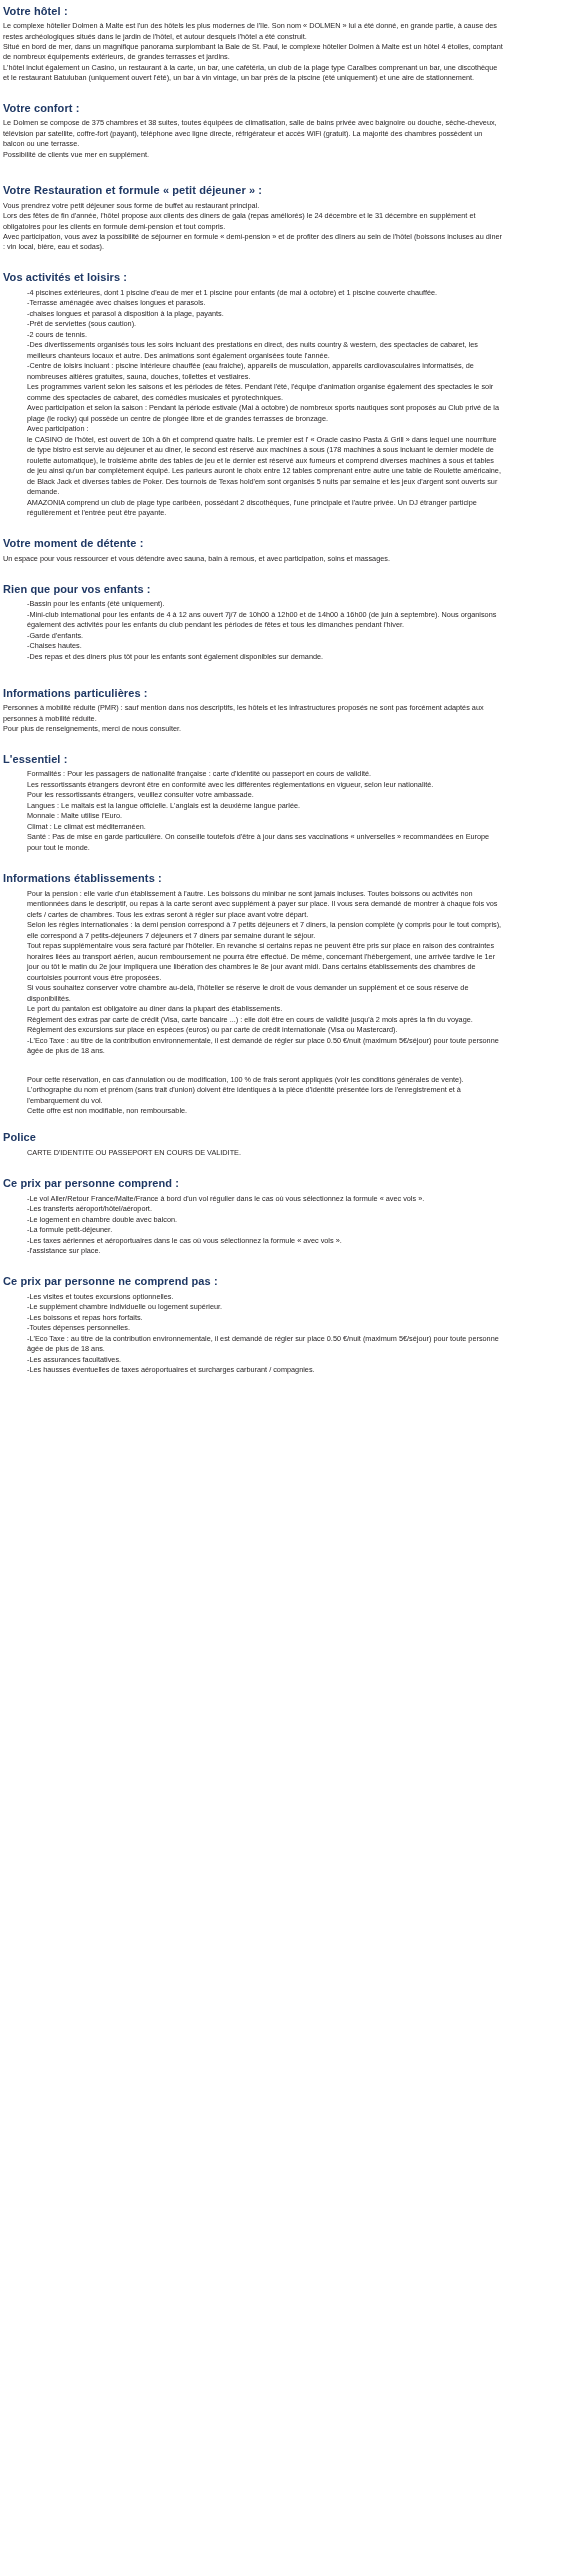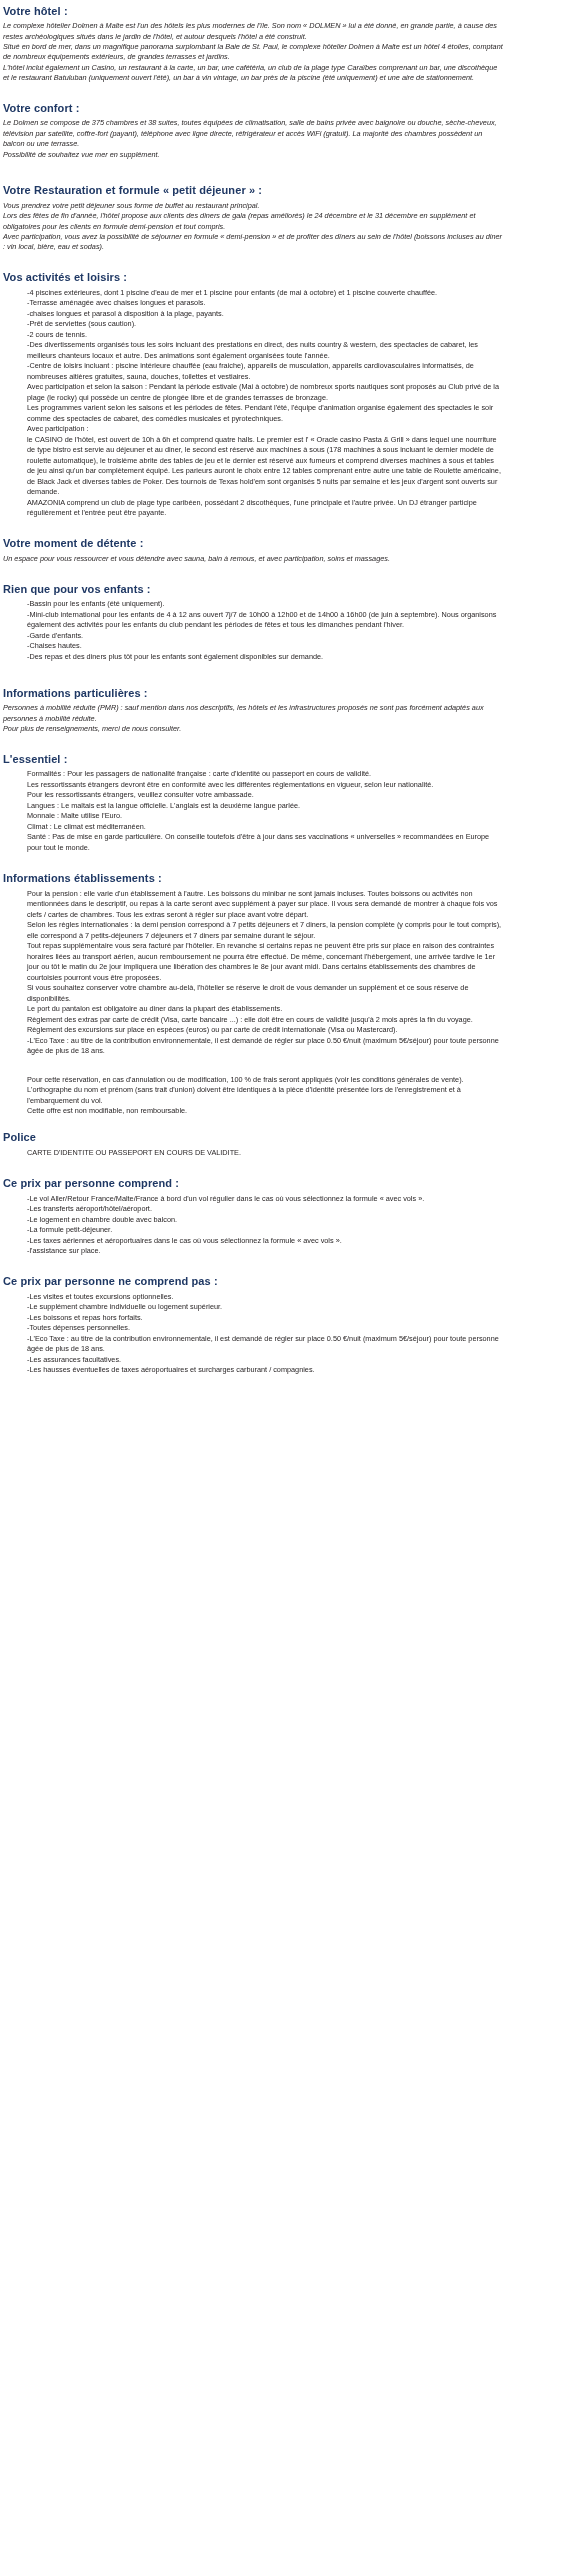--- a/index.html
+++ b/index.html
@@ -27,21 +27,20 @@
   }
   .block {
     margin: 0 0 10.7px 0;
   }
   p.para {
     font-size: 7.3px;
     line-height: 1.42;
     margin: 0 0 0 0;
     color: #231f20;
     text-align: left;
-    font-style: italic;
   }
   .lines div {
     font-size: 7.3px;
     line-height: 1.44;
     color: #231f20;
     margin-left: 24px;
   }
   .spacer-lg { height: 13.7px; }
   .spacer-md { height: 7.6px; }
   .spacer-sm { height: 3.8px; }
@@ -58,21 +57,21 @@
     <p class="para">Le complexe hôtelier Dolmen à Malte est l'un des hôtels les plus modernes de l'île. Son nom « DOLMEN » lui a été donné, en grande partie, à cause des restes archéologiques situés dans le jardin de l'hôtel, et autour desquels l'hôtel a été construit.</p>
     <p class="para">Situé en bord de mer, dans un magnifique panorama surplombant la Baie de St. Paul, le complexe hôtelier Dolmen à Malte est un hôtel 4 étoiles, comptant de nombreux équipements extérieurs, de grandes terrasses et jardins.</p>
     <p class="para">L'hôtel inclut également un Casino, un restaurant à la carte, un bar, une cafétéria, un club de la plage type Caraïbes comprenant un bar, une discothèque et le restaurant Batuluban (uniquement ouvert l'été), un bar à vin vintage, un bar près de la piscine (été uniquement) et une aire de stationnement.</p>
   </div>
 
   <div class="spacer-md"></div>
 
   <div class="block">
     <h2 class="section-title">Votre confort :</h2>
     <p class="para">Le Dolmen se compose de 375 chambres et 38 suites, toutes équipées de climatisation, salle de bains privée avec baignoire ou douche, sèche-cheveux, télévision par satellite, coffre-fort (payant), téléphone avec ligne directe, réfrigérateur et accès WiFi (gratuit). La majorité des chambres possèdent un balcon ou une terrasse.</p>
-    <p class="para">Possibilité de souhaitez vue mer en supplément.</p>
+    <p class="para">Possibilité de clients vue mer en supplément.</p>
   </div>
 
   <div class="spacer-lg"></div>
 
   <div class="block">
     <h2 class="section-title">Votre Restauration et formule « petit déjeuner » :</h2>
     <p class="para">Vous prendrez votre petit déjeuner sous forme de buffet au restaurant principal.</p>
     <p class="para">Lors des fêtes de fin d'année, l'hôtel propose aux clients des diners de gala (repas améliorés) le 24 décembre et le 31 décembre en supplément et obligatoires pour les clients en formule demi-pension et tout compris.</p>
     <p class="para">Avec participation, vous avez la possibilité de séjourner en formule « demi-pension » et de profiter des dîners au sein de l'hôtel (boissons incluses au diner : vin local, bière, eau et sodas).</p>
   </div>
@@ -82,22 +81,22 @@
   <div class="block">
     <h2 class="section-title">Vos activités et loisirs :</h2>
     <div class="lines">
       <div>-4 piscines extérieures, dont  1 piscine d'eau de mer et 1 piscine pour enfants (de mai à octobre) et  1 piscine couverte chauffée.</div>
       <div>-Terrasse aménagée avec chaises longues et parasols.</div>
       <div>-chaises longues et parasol à disposition à la plage, payants.</div>
       <div>-Prêt de serviettes (sous caution).</div>
       <div>-2 cours de tennis.</div>
       <div>-Des divertissements organisés tous les soirs incluant des prestations en direct, des nuits country &amp; western, des spectacles de cabaret, les meilleurs chanteurs locaux et autre. Des animations sont également organisées toute l'année.</div>
       <div>-Centre de loisirs incluant : piscine intérieure chauffée (eau fraiche),  appareils de musculation, appareils cardiovasculaires informatisés, de nombreuses aitières gratuites, sauna, douches, toilettes et vestiaires.</div>
+      <div>Les programmes varient selon les saisons et les périodes de fêtes. Pendant l'été, l'équipe d'animation organise également des spectacles le soir comme des spectacles de cabaret, des comédies musicales et pyrotechniques.</div>
       <div>Avec participation et selon la saison : Pendant la période estivale (Mai à octobre) de nombreux sports nautiques sont proposés au Club privé de la plage (le rocky) qui possède un centre de plongée libre et de grandes terrasses de bronzage.</div>
-      <div>Les programmes varient selon les saisons et les périodes de fêtes. Pendant l'été, l'équipe d'animation organise également des spectacles le soir comme des spectacles de cabaret, des comédies musicales et pyrotechniques.</div>
       <div>Avec participation :</div>
       <div>le CASINO de l'hôtel, est ouvert de 10h à 6h et comprend quatre halls. Le premier est l' « Oracle casino Pasta &amp; Grill » dans lequel une nourriture de type bistro est servie au déjeuner et au diner, le second est réservé aux machines à sous (178 machines à sous incluant le dernier modèle de roulette automatique), le troisième abrite des tables de jeu et le dernier est réservé aux fumeurs et comprend diverses machines à sous et tables de jeu ainsi qu'un bar complètement équipé. Les parieurs auront le choix entre 12 tables comprenant entre autre une table de Roulette américaine, de Black Jack et diverses tables de Poker. Des tournois de Texas hold'em sont organisés 5 nuits par semaine et les jeux d'argent sont ouverts sur demande.</div>
       <div>AMAZONIA comprend un club de plage type caribéen, possédant 2 discothèques, l'une principale et l'autre privée. Un DJ étranger participe régulièrement et l'entrée peut être payante.</div>
     </div>
   </div>
 
   <div class="spacer-md"></div>
 
   <div class="block">
     <h2 class="section-title">Votre moment de détente :</h2>

